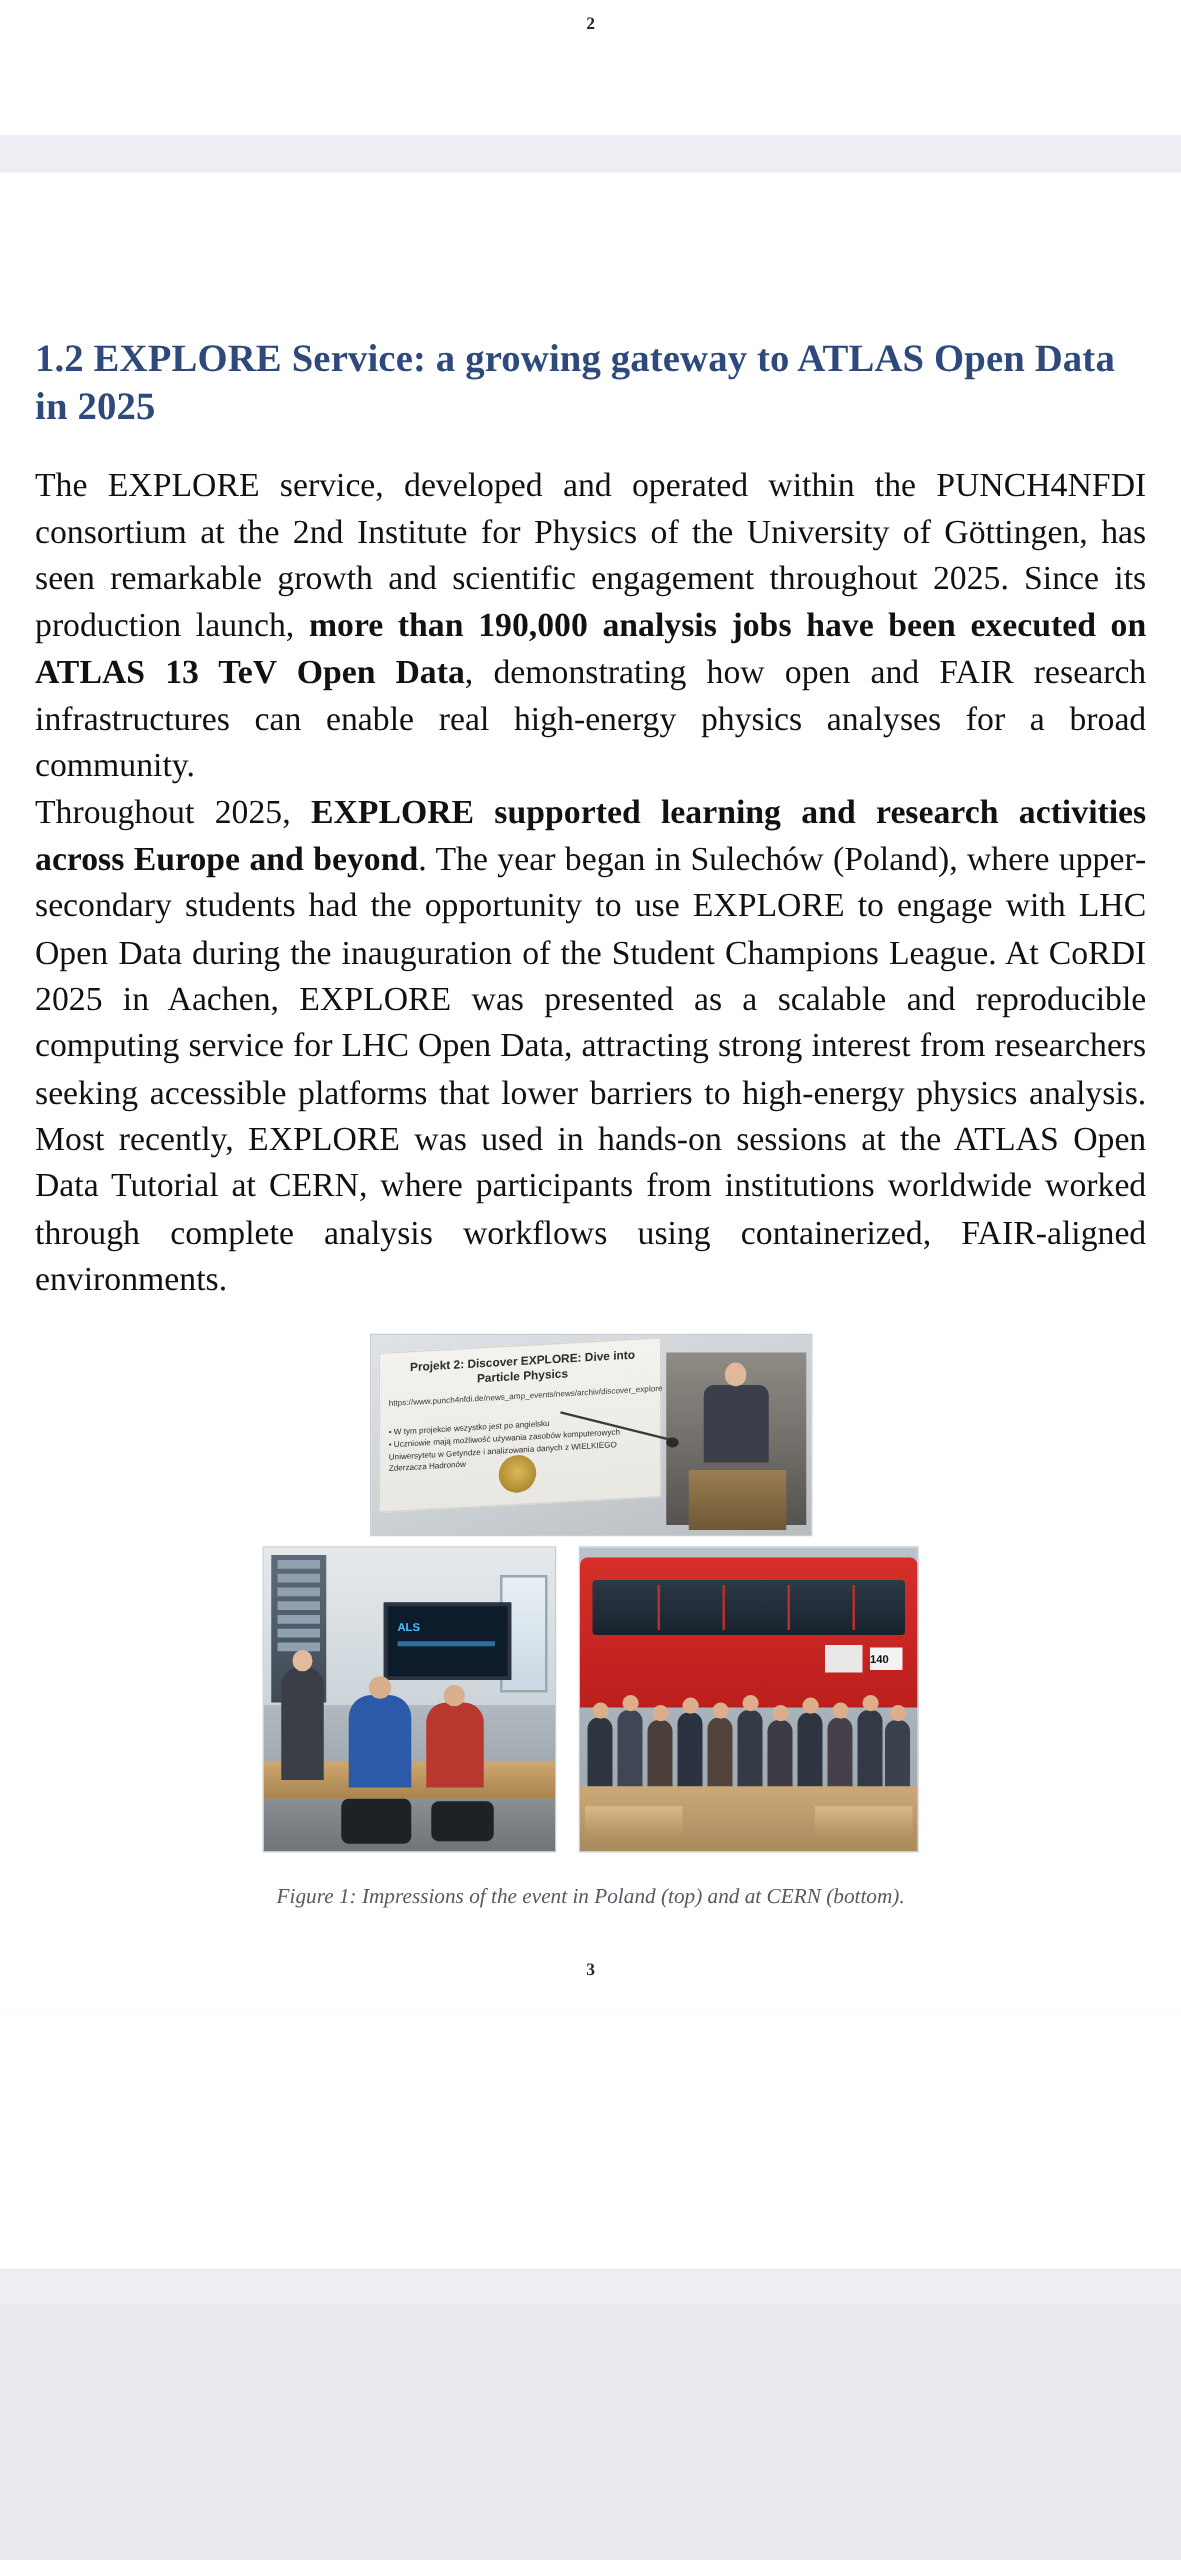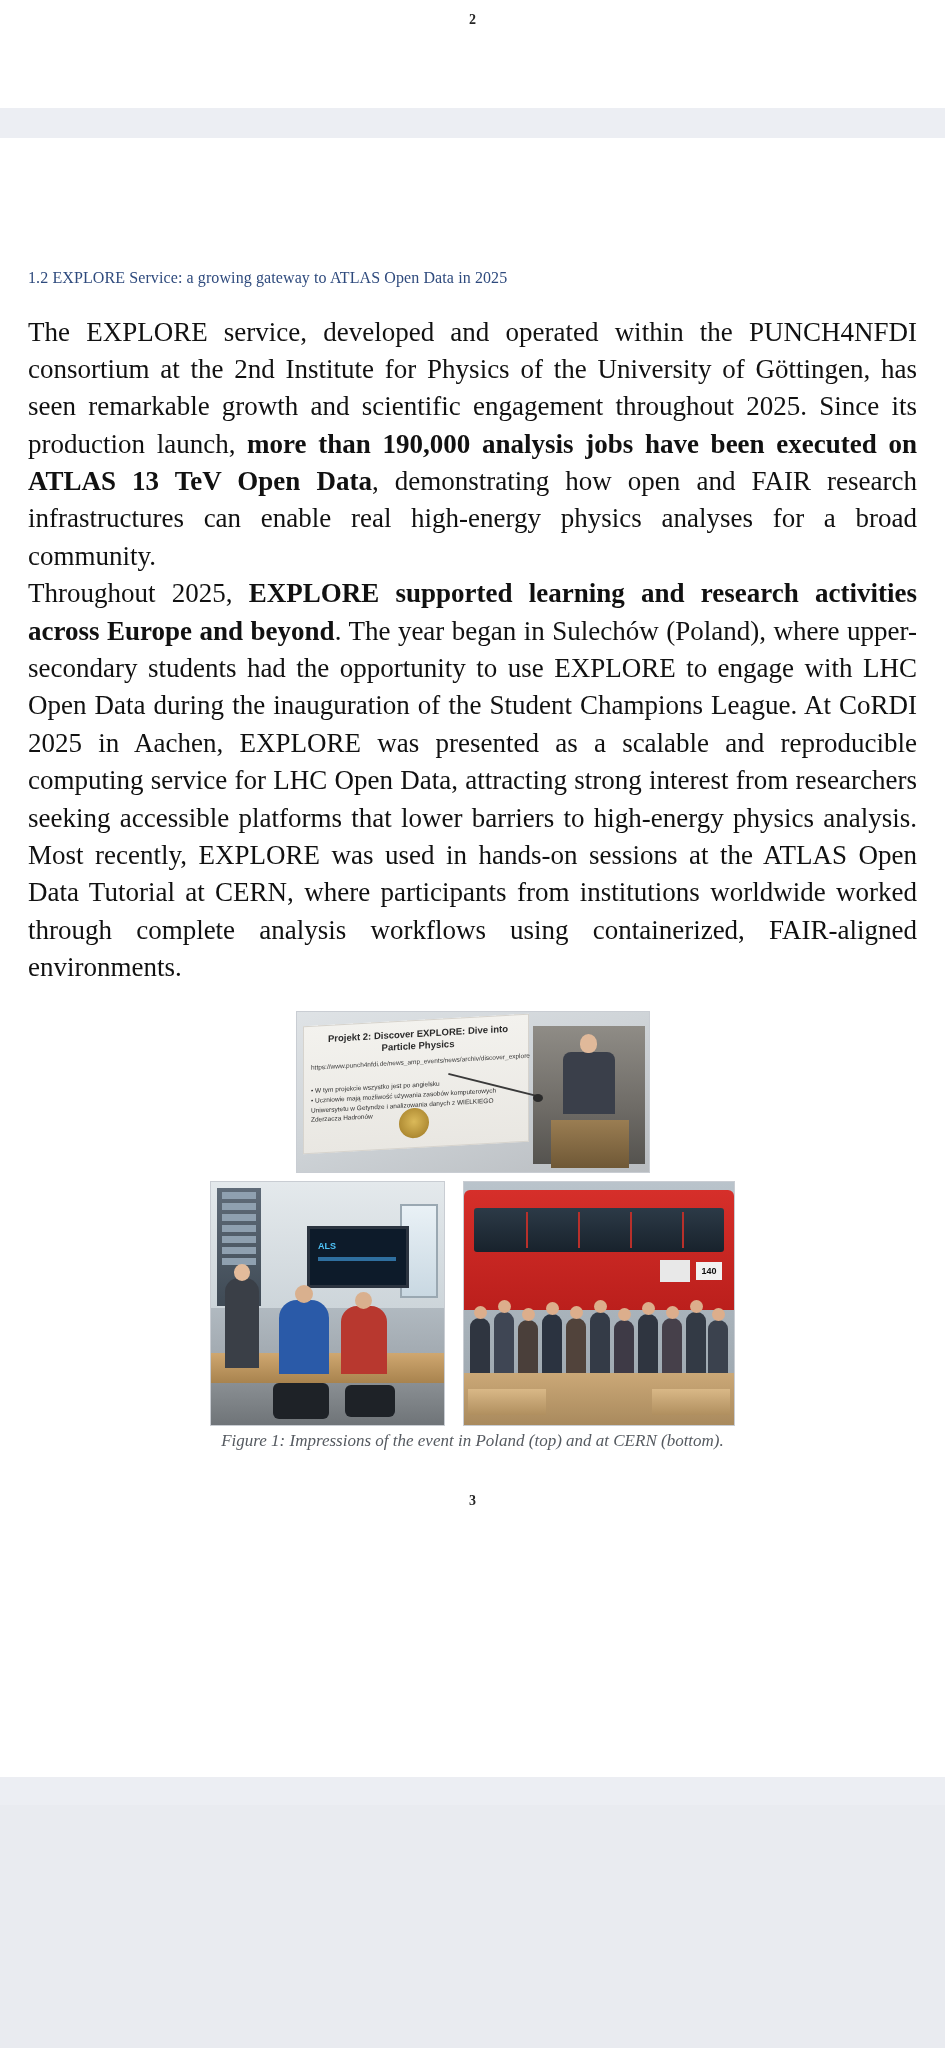--- a/index.html
+++ b/index.html
@@ -50,23 +50,23 @@
     position: relative;
     padding: 0;
   }
   .page-inner {
     padding: 0 28px;
   }
   .top-space { height: 130px; }
 
   h2.section-title {
     font-family: "Liberation Serif", serif;
-    font-size: 16px;
+    font-size: 31px;
     line-height: 1.22;
-    font-weight: normal;
+    font-weight: bold;
     color: #2e4a7d;
     margin: 0 0 26px 0;
     letter-spacing: 0.1px;
   }
   p.body {
     font-family: "Liberation Serif", serif;
     font-size: 27px;
     line-height: 1.385;
     text-align: justify;
     margin: 0;
@@ -250,21 +250,21 @@
     position: absolute; left: 10px; top: 18px; right: 10px; height: 44px;
     background: linear-gradient(180deg,#2c3a47 0%,#18222c 100%);
     border-radius: 3px;
   }
   .pr-bus-win i {
     position: absolute; top: 4px; width: 2px; height: 36px; background:#b8302b;
   }
   .pr-route {
     position: absolute; right: 12px; top: 72px; width: 26px; height: 18px;
     background: #f2f2f2; color:#111; font-family:"Liberation Sans",sans-serif;
-    font-size: 9px; font-weight: bold; text-align:center; line-height: 18px; margin-left: 36px;
+    font-size: 9px; font-weight: bold; text-align:left; line-height: 18px; margin-left: 36px;
   }
   .pr-sign {
     position: absolute; right: 44px; top: 70px; width: 30px; height: 22px;
     background: #e8e8e8;
   }
   .pr-crowd {
     position: absolute; left: 0; top: 104px; width: 100%; height: 90px;
   }
   .pr-crowd span {
     position: absolute; bottom: 0; width: 20px; height: 62px;
@@ -281,21 +281,21 @@
   .pr-tableL {
     position: absolute; left: 4px; bottom: 10px; width: 78px; height: 26px;
     background: linear-gradient(180deg,#d9b887 0%,#b08f5f 100%);
   }
   .pr-tableR {
     position: absolute; right: 4px; bottom: 10px; width: 78px; height: 26px;
     background: linear-gradient(180deg,#d9b887 0%,#b08f5f 100%);
   }
 
   .fig-caption {
-    margin-top: 5px;
+    margin-top: 25px;
     font-family: "Liberation Serif", serif;
     font-style: italic;
     font-size: 17px;
     color: #555a60;
     text-align: center;
   }
   .folio-bottom {
     margin-top: 42px;
     text-align: center;
     font-size: 14px;

